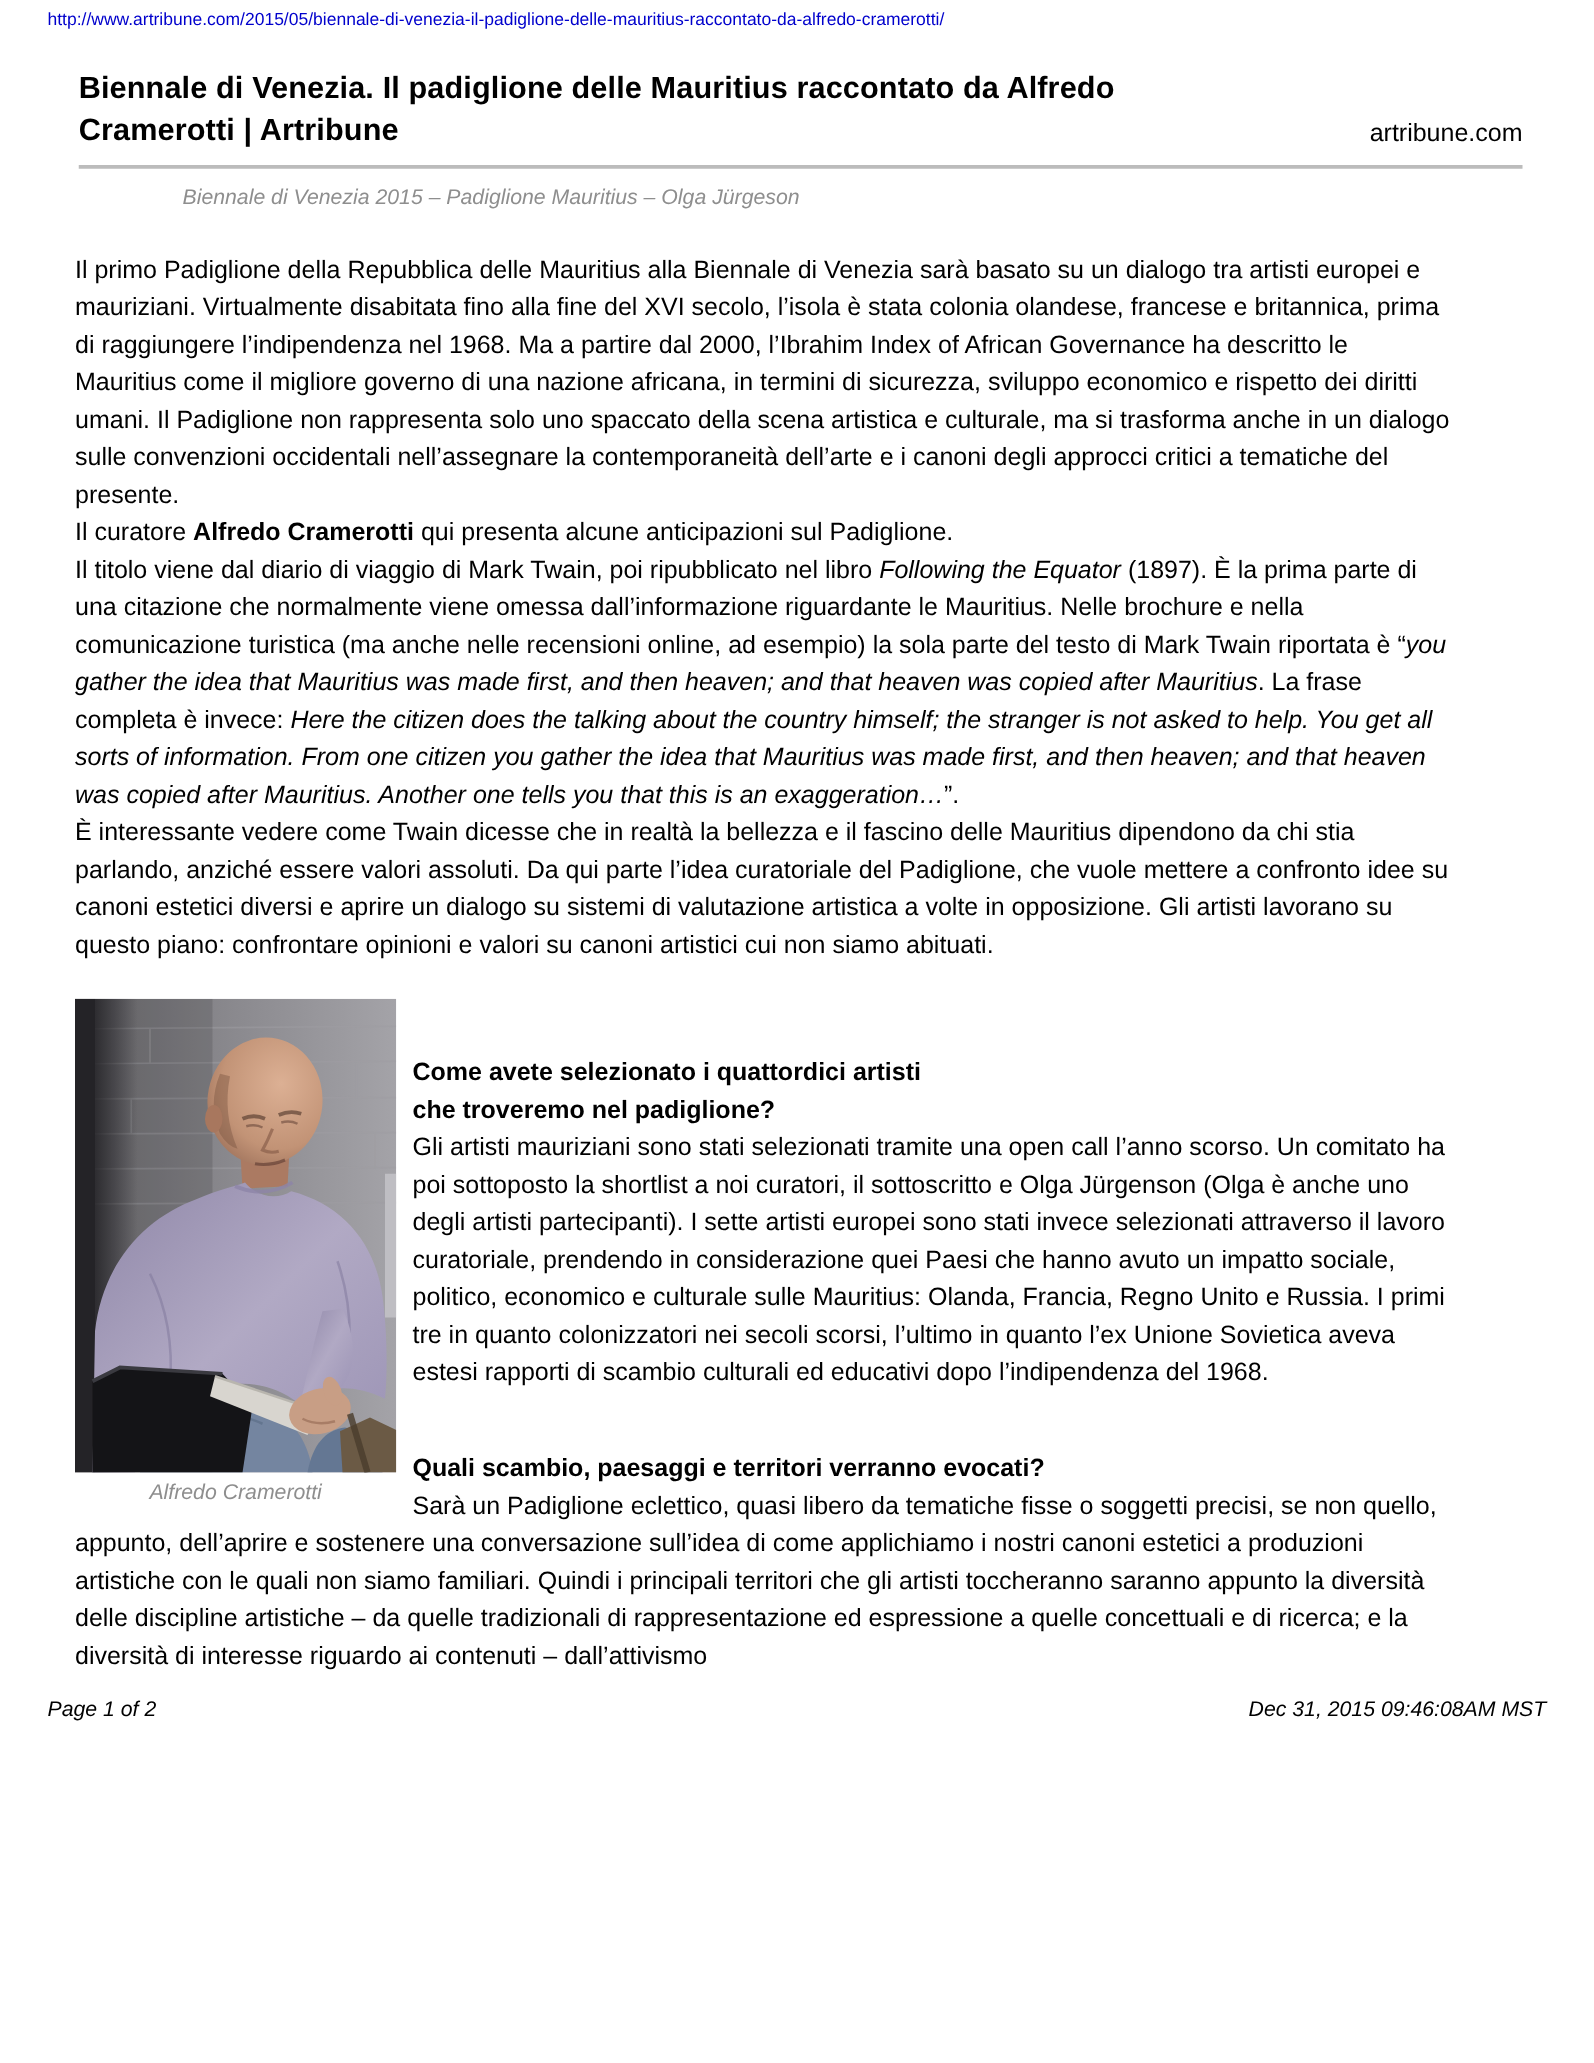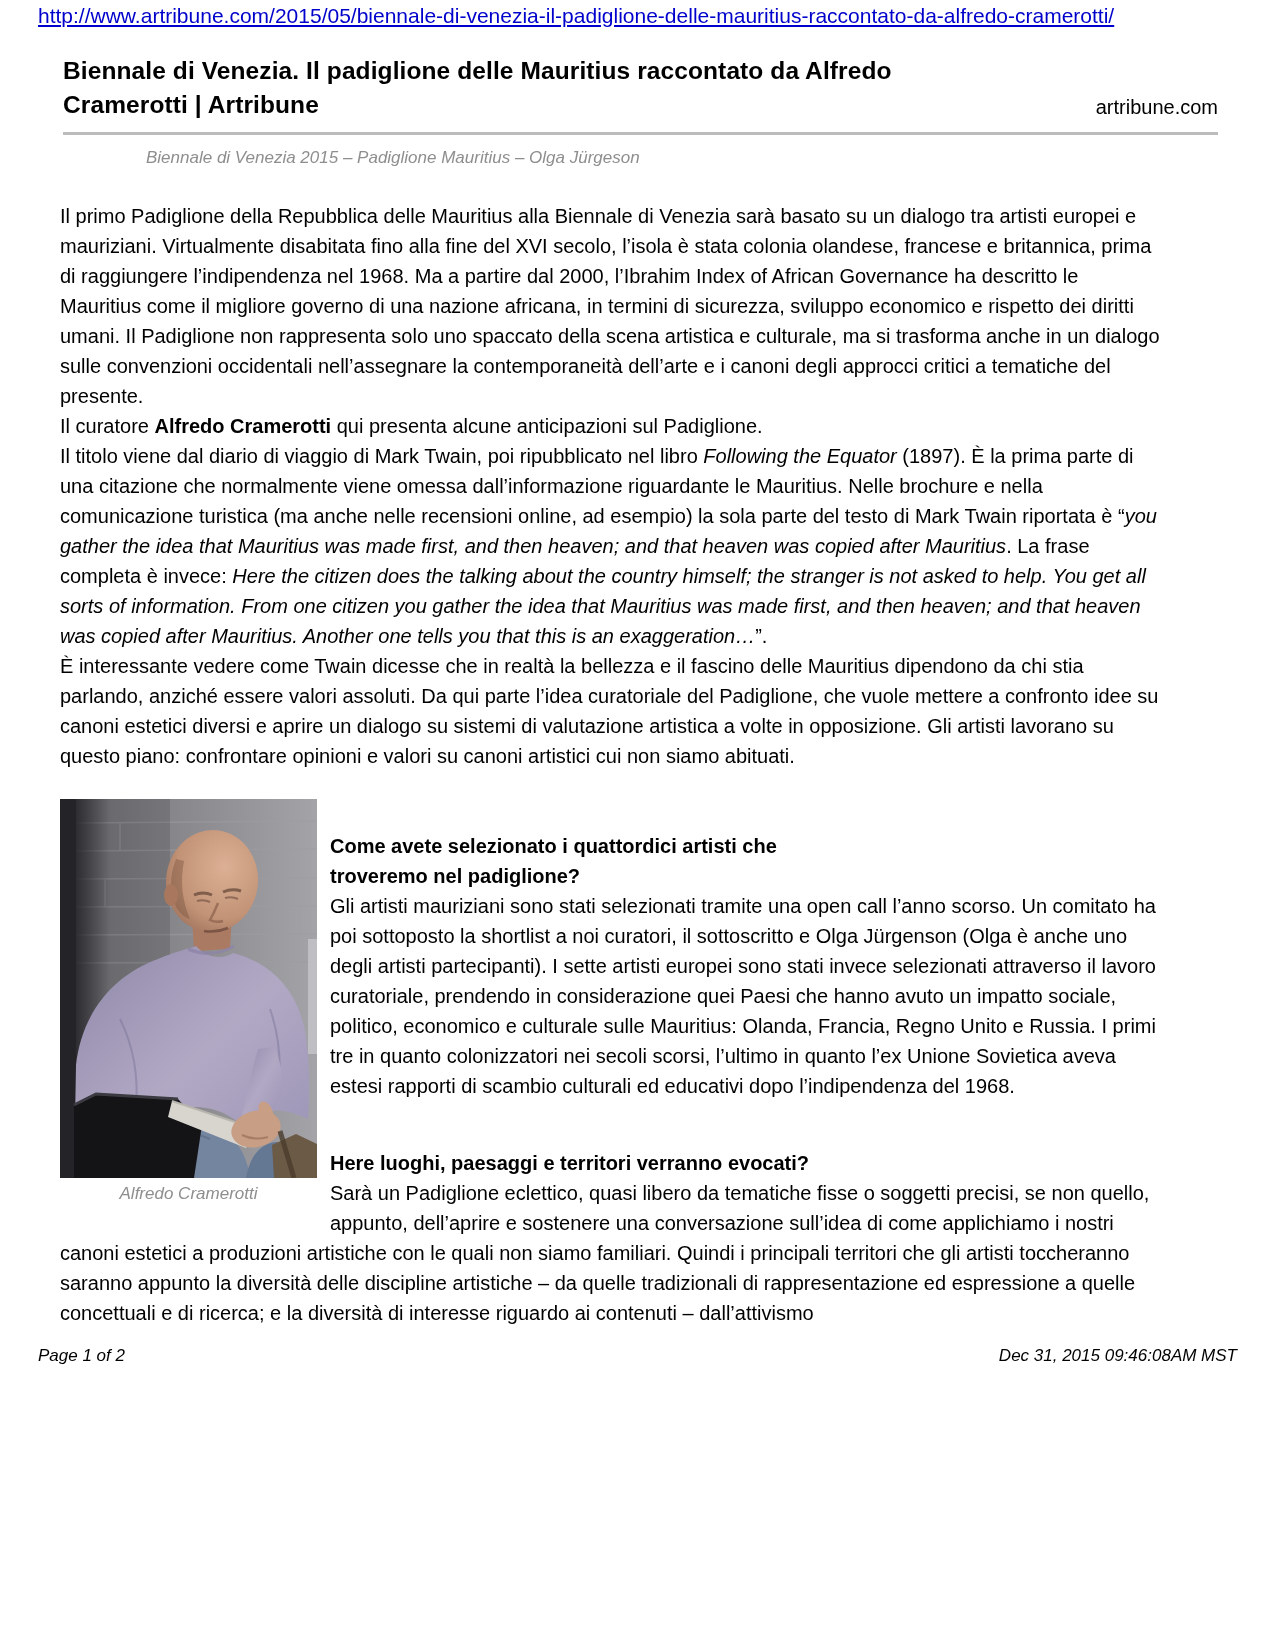--- a/index.html
+++ b/index.html
@@ -8,23 +8,22 @@
     --rule-gray:#bcbcbc;
   }
   html,body{margin:0;padding:0;}
   body{
     width:1275px;height:1650px;background:#ffffff;color:#000;
     font-family:"Liberation Sans","DejaVu Sans",sans-serif;
     overflow:hidden;position:relative;
   }
   #url-line{
     margin:6px 38px 0 38px;
-    font-size:21px;line-height:19px;color:var(--link-blue);
+    font-size:14px;line-height:19px;color:var(--link-blue);
     white-space:nowrap;
-    text-decoration:underline;
   }
   #header-row{
     margin:29px 57px 0 63px;
     display:flex;justify-content:space-between;align-items:flex-end;
   }
   #page-title{
     margin:0;font-size:24.5px;line-height:34px;font-weight:bold;
     max-width:945px;letter-spacing:0.1px;
   }
   #site-label{
@@ -40,21 +39,21 @@
   }
   .art{
     width:1105px;margin-left:60px;
     font-size:20px;line-height:30px;
   }
   #article-intro{margin-top:32px;}
   #article-photo-section{margin-top:27px;padding-top:1px;}
   .bp{margin:0;}
   .q{font-weight:bold;}
   .b-q1{margin-top:83px;}
-  .b-q2{margin-top:32px;max-width:705px;padding-left:28px;}
+  .b-q2{margin-top:44px;max-width:705px;}
   .b-q3{margin-top:47px;}
   .r-n{font-weight:normal;font-style:normal;}
   .r-b{font-weight:bold;}
   .r-i{font-style:italic;}
   .r-bi{font-weight:bold;font-style:italic;}
   #photo-float{
     float:left;width:257px;margin:0 13px 0 0;padding-bottom:8px;
   }
   #portrait-photo{display:block;width:257px;height:379px;}
   #photo-caption{
@@ -156,20 +155,20 @@
         <ellipse cx="206" cy="314" rx="7" ry="12" fill="#c89e85" transform="rotate(-20 206 314)"></ellipse>
         <path d="M182 336 Q194 342 208 338" stroke="#9a6f58" stroke-width="2" fill="none" opacity="0.7"></path>
         <path d="M214 379 L212 346 L236 335 L257 345 L257 379 Z" fill="#6b5a45"></path>
         <path d="M220 332 L234 379" stroke="#4a3c2c" stroke-width="5" opacity="0.8"></path>
       </g>
     </svg>
     <figcaption id="photo-caption">Alfredo Cramerotti</figcaption>
   </figure>
 <p class="bp q b-q2"><span class="r-b">Come avete selezionato i quattordici artisti che troveremo nel padiglione?</span></p>
     <p class="bp b-p5"><span class="r-n">Gli artisti mauriziani sono stati selezionati tramite una open call l’anno scorso. Un comitato ha poi sottoposto la shortlist a noi curatori, il sottoscritto e Olga Jürgenson (Olga è anche uno degli artisti partecipanti). I sette artisti europei sono stati invece selezionati attraverso il lavoro curatoriale, prendendo in considerazione quei Paesi che hanno avuto un impatto sociale, politico, economico e culturale sulle Mauritius: Olanda, Francia, Regno Unito e Russia. I primi tre in quanto colonizzatori nei secoli scorsi, l’ultimo in quanto l’ex Unione Sovietica aveva estesi rapporti di scambio culturali ed educativi dopo l’indipendenza del 1968.</span></p>
-    <p class="bp q b-q3"><span class="r-b">Here luoghi, paesaggi e territori verranno evocati?</span></p>
+    <p class="bp q b-q3"><span class="r-b">Quali scambio, paesaggi e territori verranno evocati?</span></p>
     <p class="bp b-p6"><span class="r-n">Sarà un Padiglione eclettico, quasi libero da tematiche fisse o soggetti precisi, se non quello, appunto, dell’aprire e sostenere una conversazione sull’idea di come applichiamo i nostri canoni estetici a produzioni artistiche con le quali non siamo familiari. Quindi i principali territori che gli artisti toccheranno saranno appunto la diversità delle discipline artistiche – da quelle tradizionali di rappresentazione ed espressione a quelle concettuali e di ricerca; e la diversità di interesse riguardo ai contenuti – dall’attivismo</span></p>
   </div>
 
 <div id="page-footer">
   <span id="footer-page-number">Page 1 of 2</span>
   <span id="footer-timestamp">Dec 31, 2015 09:46:08AM MST</span>
 </div>
 
 </body></html>

